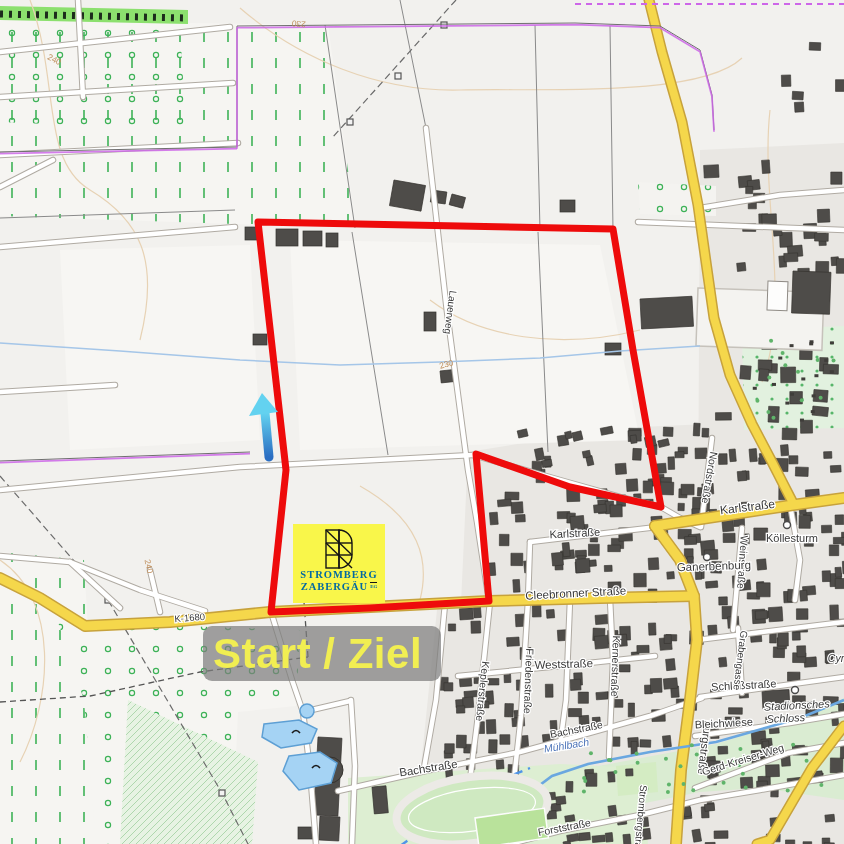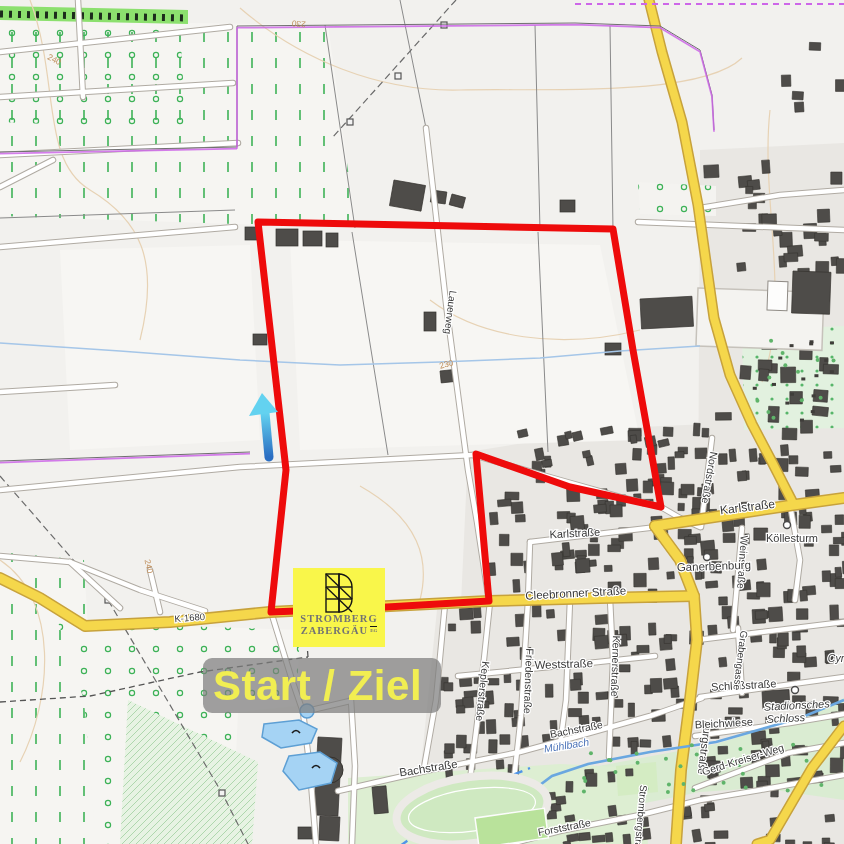--- a/index.html
+++ b/index.html
@@ -686,25 +686,25 @@
       <text x="146" y="567" font-size="8.5" text-anchor="middle" fill="#c0905e" stroke="none" stroke-width="2.4" paint-order="stroke" font-style="normal" transform="rotate(78 146 567)">240</text>
       <text x="447" y="367" font-size="8.5" text-anchor="middle" fill="#c0905e" stroke="none" stroke-width="2.4" paint-order="stroke" font-style="normal" transform="rotate(-15 447 367)">230</text>
       <circle cx="787" cy="525" r="3.5" fill="#fff" stroke="#4a4a4a" stroke-width="1.4"></circle>
       <circle cx="707" cy="557" r="3.5" fill="#fff" stroke="#4a4a4a" stroke-width="1.4"></circle>
       <circle cx="795" cy="690" r="3.5" fill="#fff" stroke="#4a4a4a" stroke-width="1.4"></circle>
       <polygon points="258,222 613,229 633,350 661,507 570,487 476,454 489,601 370,608 271,612 286,470" fill="none" stroke="#ee0b0b" stroke-width="7" stroke-linejoin="round"></polygon>
       <line x1="269" y1="457" x2="265" y2="413" stroke="url(#arrowG)" stroke-width="9" stroke-linecap="round"></line>
       <polygon points="249,416 278,412 262,393" fill="#63d2f0"></polygon>
     </svg>
 
-  <div class="startziel" style="background: rgba(125, 125, 125, 0.72); margin-top: 32px;">
+  <div class="startziel" style="background: rgba(125, 125, 125, 0.72);">
     <span style="color: rgb(241, 238, 82);">Start / Ziel</span>
   </div>
 
-  <div class="logo" style="background: rgb(249, 246, 74); color: #737373; margin-top: 44px;">
+  <div class="logo" style="background: rgb(249, 246, 74); color: #0369a1;">
     <svg width="32" height="40" viewBox="-16 -20 32 40">
       <g fill="none" stroke="#141414" stroke-width="1.4">
         <rect x="-13" y="-19" width="13" height="38"></rect>
         <path d="M0,-19 a13,13 0 0 1 13,13 v12 a13,13 0 0 1 -13,13 z"></path>
         <line x1="-13" y1="-6" x2="13" y2="-6"></line>
         <line x1="-13" y1="6" x2="13" y2="6"></line>
         <line x1="-13" y1="-19" x2="13" y2="6"></line>
         <line x1="-13" y1="-6" x2="13" y2="19"></line>
       </g>
     </svg>

